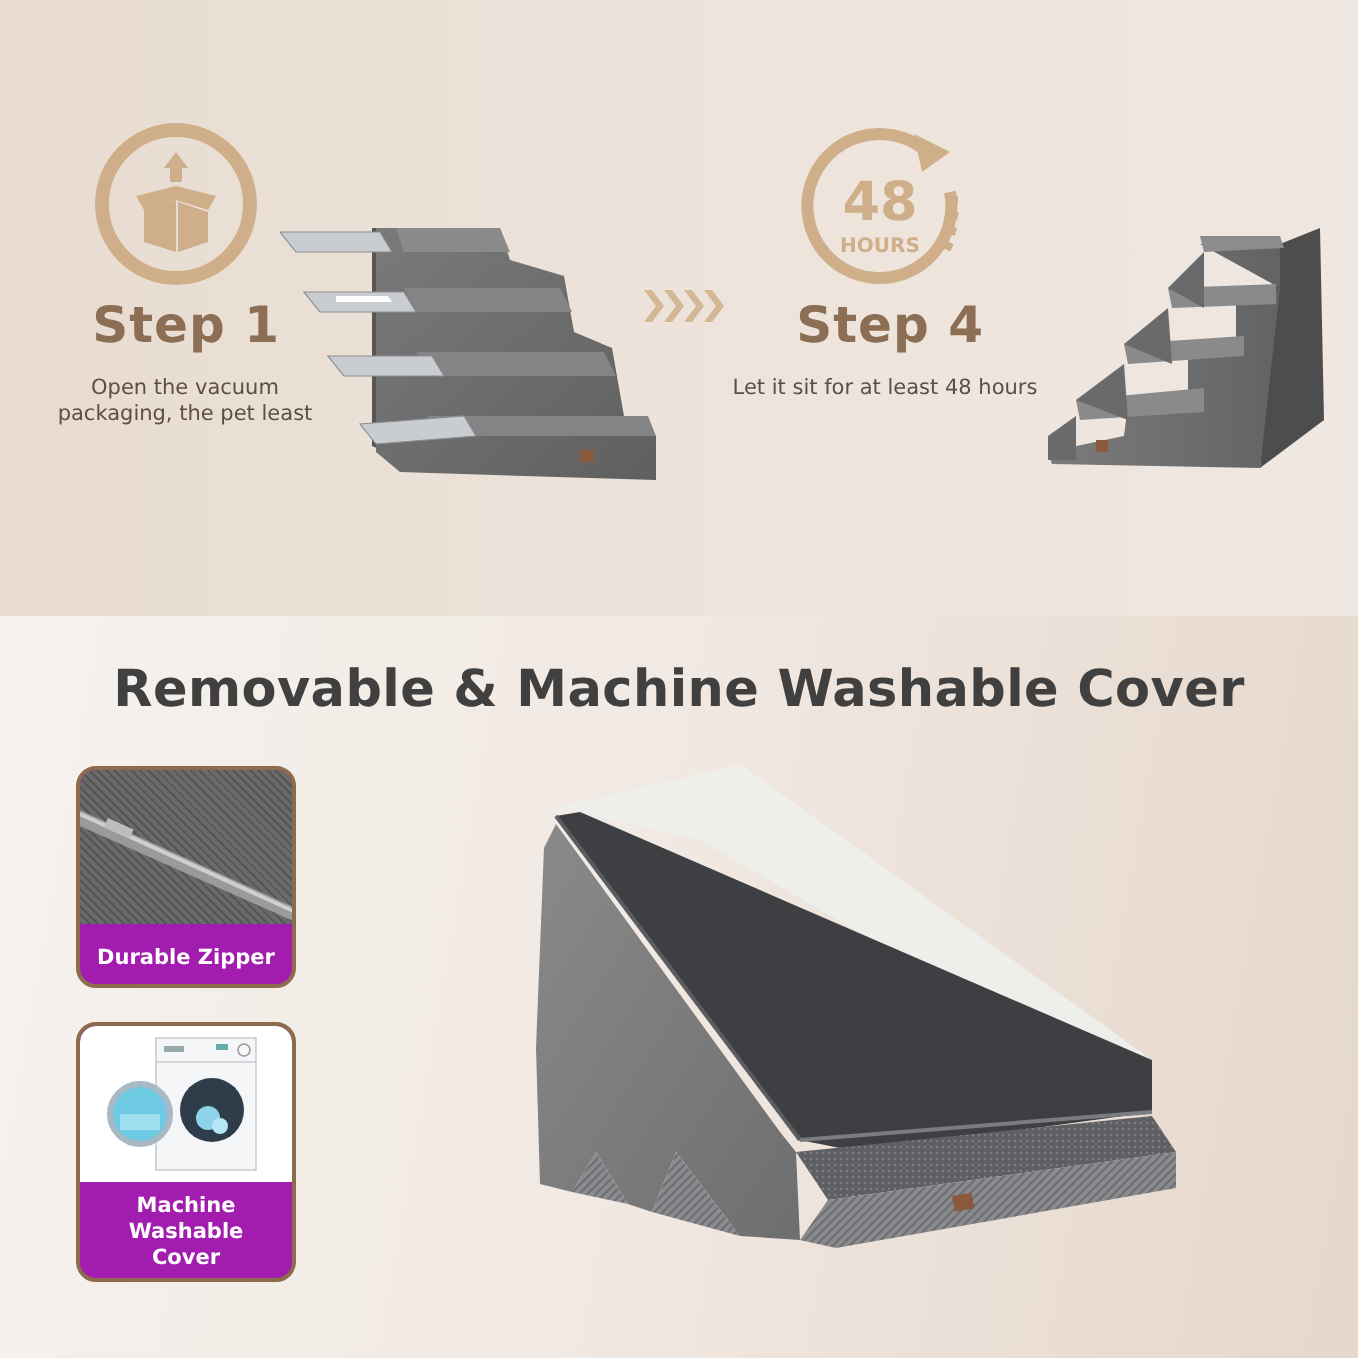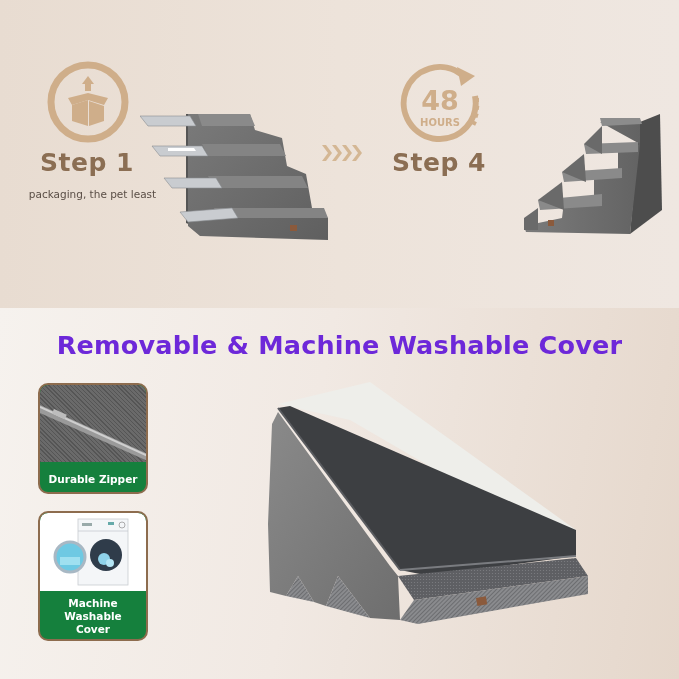--- a/index.html
+++ b/index.html
@@ -11,36 +11,36 @@
     background: linear-gradient(90deg, #e8dcd1 0%, #ede3da 50%, #efe7e1 100%);
   }
   .bottom {
     position: absolute; left: 0; top: 308px; width: 679px; height: 371px;
     background: linear-gradient(100deg, #f6f2ee 0%, #f1e9e3 45%, #e5d7cb 100%);
   }
 
   .icon-circle { position: absolute; }
   .step-title {
     position: absolute; font-weight: bold; font-size: 25px; color: #8b6e53;
-    letter-spacing: 0.5px; text-align: left;
+    letter-spacing: 0.5px; text-align: right;
   }
   .step-desc {
     position: absolute; font-size: 10.5px; line-height: 13px; color: #5a4e46;
     text-align: center;
   }
   .arrows { position: absolute; left: 322px; top: 143px; }
 
   .headline {
     position: absolute; left: 0; top: 330px; width: 679px; text-align: center;
-    font-weight: bold; font-size: 25.5px; color: #6d28d9; letter-spacing: 0.2px;
+    font-weight: bold; font-size: 25.5px; color: #404040; letter-spacing: 0.2px;
   }
 
   .feature-card {
     position: absolute; left: 38px; width: 110px; border-radius: 10px; overflow: hidden;
-    background: #15803d; border: 2px solid #8d6c4e;
+    background: #a21caf; border: 2px solid #8d6c4e;
   }
   .feature-card .photo { width: 100%; border-radius: 8px 8px 0 0; overflow: hidden; position: relative; }
   .feature-card .label {
     color: #fff; font-weight: bold; font-size: 10.5px; text-align: center; line-height: 13px;
     padding: 0 2px;
   }
 
   .product { position: absolute; }
 </style>
 </head>
@@ -52,20 +52,21 @@
 <svg class="icon-circle" style="left:46px;top:60px" width="84" height="84" viewBox="0 0 84 84">
   <circle cx="42" cy="42" r="37" fill="none" stroke="#cfae8a" stroke-width="7"></circle>
   <path d="M42 16 L48 24 L45 24 L45 31 L39 31 L39 24 L36 24 Z" fill="#cfae8a"></path>
   <path d="M22 38 L42 33 L62 38 L58 45 L42 40 L26 45 Z" fill="#cfae8a"></path>
   <path d="M26 45 L42 40 L42 66 L26 61 Z" fill="#cfae8a"></path>
   <path d="M43 41 L58 46 L58 61 L43 66 Z" fill="#cfae8a"></path>
 </svg>
 
 <div class="step-title" style="left:40px;top:148px;width:100px">Step 1</div>
 <div class="step-desc" style="left:20px;top:188px;width:145px">
+  <div>Open the vacuum</div>
   <div>packaging, the pet least</div>
 </div>
 
 <svg class="product" style="left:140px;top:108px" width="190" height="140" viewBox="0 0 190 140">
   <defs>
     <linearGradient id="sg1" x1="0" y1="0" x2="1" y2="1">
       <stop offset="0" stop-color="#7a7a7a"></stop>
         <stop offset="1" stop-color="#5f5f5f"></stop>
     </linearGradient>
   </defs>
@@ -104,20 +105,21 @@
     <line x1="74" y1="43" x2="80" y2="44"></line>
     <line x1="73" y1="50" x2="79" y2="52"></line>
     <line x1="71" y1="57" x2="77" y2="60"></line>
   </g>
   <text x="41" y="46" text-anchor="middle" font-family="DejaVu Sans, sans-serif" font-weight="bold" font-size="27" fill="#cfae8a">48</text>
   <text x="41" y="62" text-anchor="middle" font-family="DejaVu Sans, sans-serif" font-weight="bold" font-size="10" fill="#cfae8a">HOURS</text>
 </svg>
 
 <div class="step-title" style="left:392px;top:148px;width:100px">Step 4</div>
 <div class="step-desc" style="left:355px;top:188px;width:175px">
+  <div>Let it sit for at least 48 hours</div>
 </div>
 
 <svg class="product" style="left:522px;top:114px" width="150" height="130" viewBox="0 0 150 130">
   <defs>
     <linearGradient id="sg2" x1="0" y1="0" x2="1" y2="0">
       <stop offset="0" stop-color="#7b7b7b"></stop>
         <stop offset="1" stop-color="#636363"></stop>
     </linearGradient>
   </defs>
 

